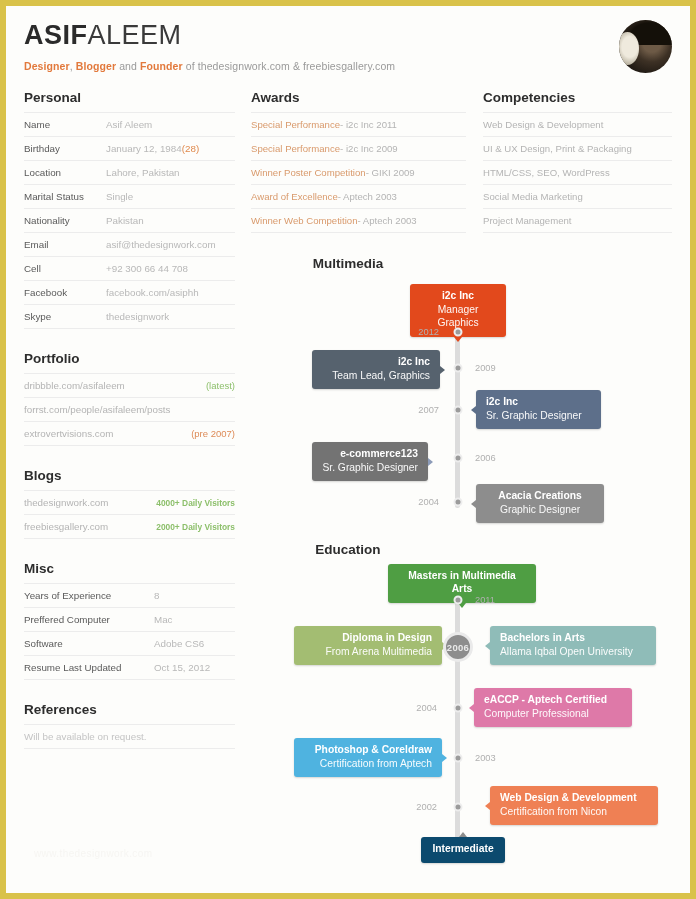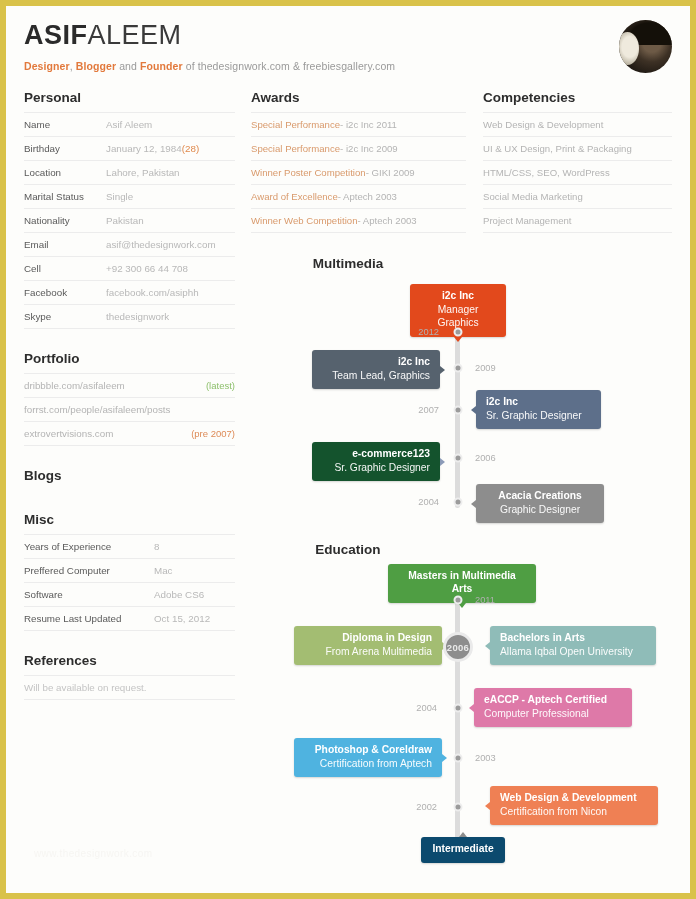--- a/index.html
+++ b/index.html
@@ -225,20 +225,30 @@
             </div>
             <div class="plain-row">
               <span class="lft">extrovertvisions.com</span>
               <span class="tag-pre">(pre 2007)</span>
             </div>
           </div>
     </div>
 
     <div class="blk">
       <div class="sec-title">Blogs</div>
+      <div class="rowlist" id="blogs-rows">
+            <div class="plain-row">
+              <span class="lft">thedesignwork.com</span>
+              <span class="tag-green">4000+ Daily Visitors</span>
+            </div>
+            <div class="plain-row">
+              <span class="lft">freebiesgallery.com</span>
+              <span class="tag-green">2000+ Daily Visitors</span>
+            </div>
+          </div>
     </div>
 
     <div class="blk" id="misc">
       <div class="sec-title">Misc</div>
       <div class="rowlist" id="misc-rows">
             <div class="row">
               <span class="k">Years of Experience</span>
               <span class="v">8</span>
             </div>
             <div class="row">
@@ -326,21 +336,21 @@
           <div class="card left" style="background: rgb(86, 98, 110); color: rgb(86, 98, 110); left: 306px; right: auto; top: 94px; width: 128px;">
             <div class="t" style="color: rgb(255, 255, 255);">i2c Inc</div>
             <div class="s" style="color: rgb(255, 255, 255);">Team Lead, Graphics</div>
             <div class="nub nub-l"></div>
           </div>
           <div class="card right" style="background: rgb(93, 111, 138); color: rgb(93, 111, 138); left: 470px; right: auto; top: 134px; width: 125px;">
             <div class="t" style="color: rgb(255, 255, 255);">i2c Inc</div>
             <div class="s" style="color: rgb(255, 255, 255);">Sr. Graphic Designer</div>
             <div class="nub nub-r"></div>
           </div>
-          <div class="card left" style="background: #14532d; color: rgb(140, 155, 184); left: 306px; right: auto; top: 186px; width: 128px; text-align: right;">
+          <div class="card left" style="background: #737373; color: rgb(140, 155, 184); left: 306px; right: auto; top: 186px; width: 116px; text-align: right;">
             <div class="t" style="color: rgb(255, 255, 255);">e-commerce123</div>
             <div class="s" style="color: rgb(255, 255, 255);">Sr. Graphic Designer</div>
             <div class="nub nub-l"></div>
           </div>
           <div class="card right" style="background: rgb(141, 141, 141); color: rgb(141, 141, 141); left: 470px; right: auto; top: 228px; width: 128px; text-align: center;">
             <div class="t" style="color: rgb(255, 255, 255);">Acacia Creations</div>
             <div class="s" style="color: rgb(255, 255, 255);">Graphic Designer</div>
             <div class="nub nub-r"></div>
           </div>
           <div class="dot" style="left: 452px; top: 76px;"></div>

